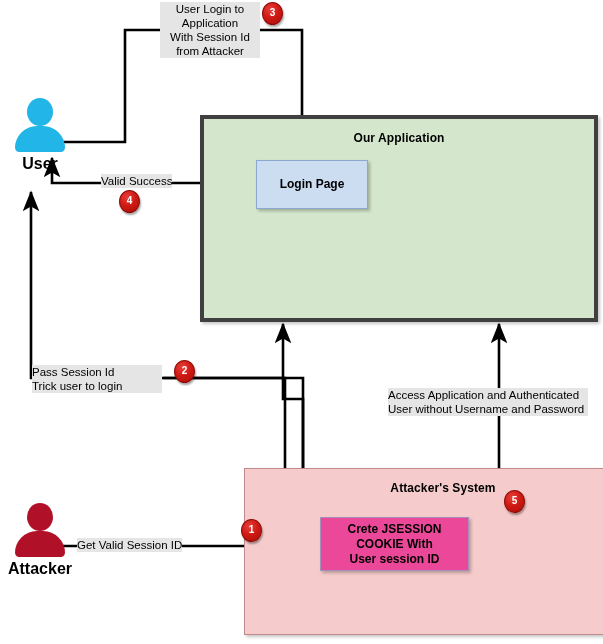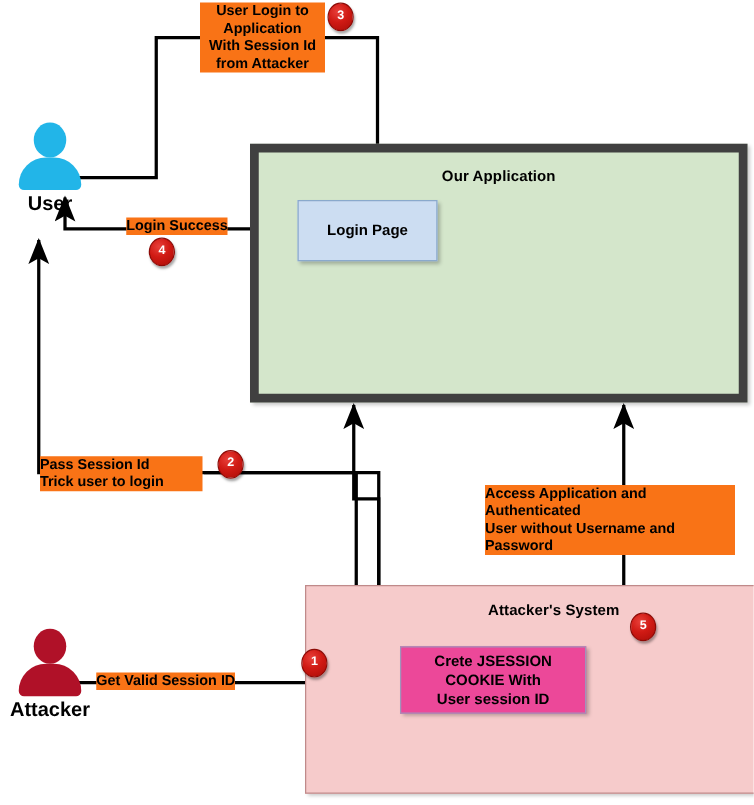--- a/index.html
+++ b/index.html
@@ -30,21 +30,21 @@
   .zone {
     position: absolute;
     box-sizing: border-box;
   }
   .zone-app {
     left: 200px;
     top: 115px;
     width: 398px;
     height: 207px;
     background: #d4e6cb;
-    border: 7px solid #404040;
+    border: 4px solid #404040;
     box-shadow: 2px 2px 3px rgba(0,0,0,0.22);
   }
   .zone-attacker {
     left: 200px;
     top: 468px;
     width: 398px;
     height: 167px;
     background: #f6cbcb;
     border: 1px solid #c08a8a;
     box-shadow: 2px 2px 3px rgba(0,0,0,0.22);
@@ -77,21 +77,21 @@
     box-shadow: 2px 2px 3px rgba(0,0,0,0.25);
   }
   .pbox-blue {
     background: #ccddf2;
     border: 1px solid #8aa9cc;
   }
   .pbox-purple {
     background: #ec4899;
     border: 1px solid #a292bb;
   }
-  #box-login-page { left: 238px; top: 160px; width: 112px; height: 49px; }
+  #box-login-page { left: 256px; top: 160px; width: 112px; height: 49px; }
   #box-authenticated { left: 420px; top: 160px; width: 123px; height: 49px; }
   #box-jsession { left: 320px; top: 517px; width: 149px; height: 54px; }
 
   
   .actor {
     position: absolute;
     width: 72px;
     text-align: center;
   }
   .actor-icon {
@@ -128,25 +128,25 @@
   #actor-user .actor-head,
   #actor-user .actor-body { background: #22b5e8; }
   #actor-attacker { left: 4px; top: 503px; text-align: center; }
   #actor-attacker .actor-head,
   #actor-attacker .actor-body { background: #b01128; }
 
   
   .flabel {
     position: absolute;
     font-size: 11.5px;
-    font-weight: bold;
+    font-weight: normal;
     line-height: 14px;
     color: #000;
     white-space: pre;
-    background: #f97316;
+    background: #e5e5e5;
   }
   .tc { text-align: center; }
   .tl { text-align: left; }
 
   #label-step3 { left: 160px; top: 2px; width: 100px; }
   #label-step4 { left: 101px; top: 174px; }
   #label-step2 { left: 32px; top: 365px; width: 130px; }
   #label-step1 { left: 77px; top: 538px; }
   #label-step5 { left: 388px; top: 388px; width: 200px; }
 
@@ -229,21 +229,21 @@
       <div class="actor-body"></div>
     </div>
     <div class="actor-label">Attacker</div>
   </div>
 
   <div id="label-step3" class="flabel tc" style="white-space: pre-line;">User Login to
 Application
 With Session Id
 from Attacker</div>
 
-  <div id="label-step4" class="flabel tl">Login Success</div>
+  <div id="label-step4" class="flabel tl">Valid Success</div>
 
   <div id="label-step2" class="flabel tl" style="white-space: pre-line;">Pass Session Id
 Trick user to login</div>
 
   <div id="label-step1" class="flabel tl">Get Valid Session ID</div>
 
   <div id="label-step5" class="flabel tl" style="white-space: pre-line;">Access Application and Authenticated
 User without Username and Password</div>
 
   <div id="badge-1" class="badge">1</div>

